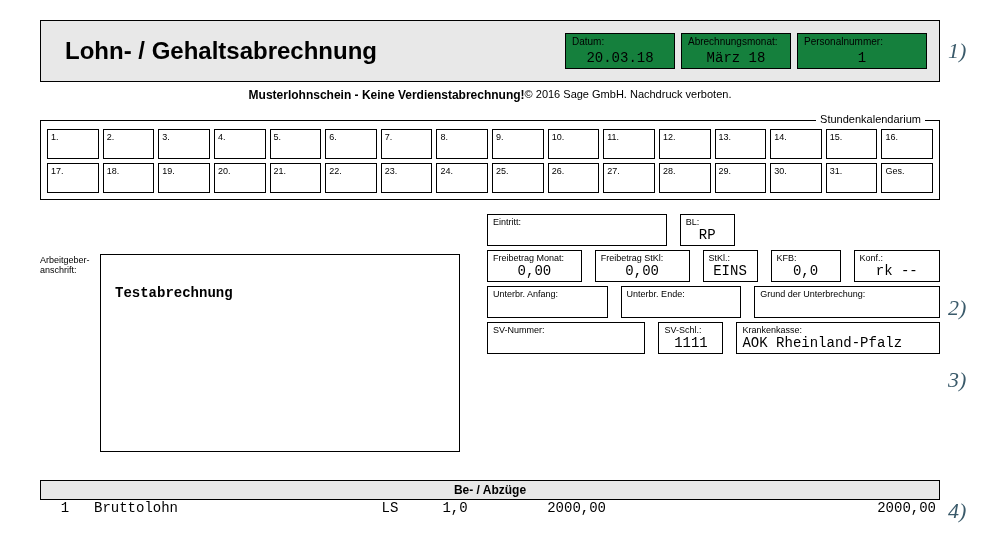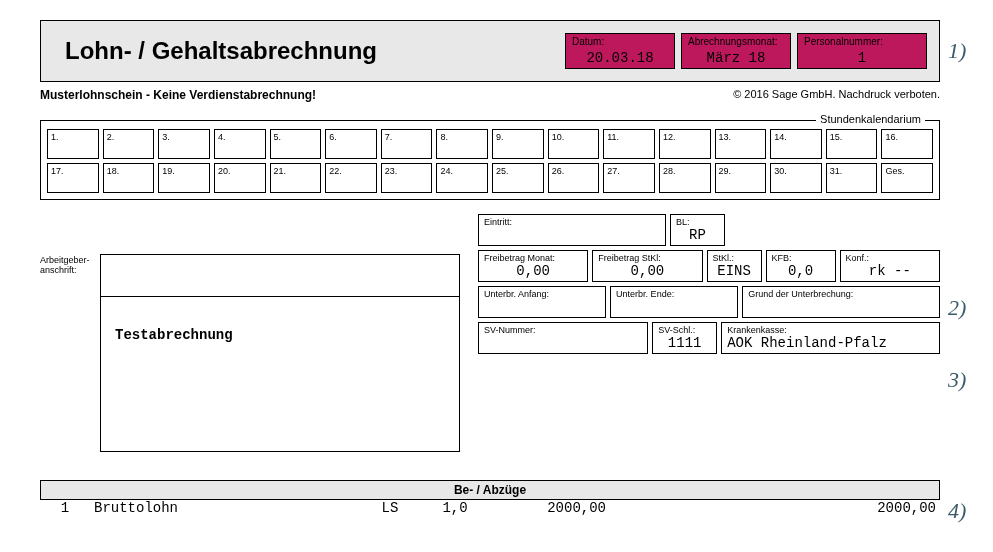--- a/index.html
+++ b/index.html
@@ -20,33 +20,33 @@
     padding: 12px;
   }
   .doc-title {
     font-size: 24px;
     font-weight: bold;
     padding: 4px 8px 4px 12px;
     flex: 1;
   }
   .topcell {
     border: 1px solid #000;
-    background: #be185d;
+    background: #15803d;
     margin-left: 6px;
     padding: 2px 6px;
     min-width: 110px;
     display: flex;
     flex-direction: column;
     justify-content: space-between;
   }
   .topcell .lbl { font-size: 10px; }
   .topcell .val { font-family: "Courier New", monospace; font-size: 14px; text-align: center; }
   .subline {
     display: flex;
-    justify-content: space-between;
+    justify-content: center;
     margin-top: 6px;
     font-size: 11px;
   }
   .subline .bold { font-weight: bold; font-size: 12px; }
 
   .calendarium-wrap {
     border: 1px solid #000;
     margin-top: 18px;
     padding: 8px 6px 6px 6px;
     position: relative;
@@ -69,36 +69,36 @@
   }
 
   .mid { display: flex; margin-top: 14px; gap: 18px; align-items: flex-start; }
   .leftcol { display: flex; align-items: flex-start; margin-top: 40px; }
   .arb-label { font-size: 9px; width: 60px; padding-top: 2px; line-height: 1.1; }
   .addr-box {
     border: 1px solid #000;
     width: 360px;
     height: 198px;
     display: flex;
-    flex-direction: column;
+    flex-direction: row;
   }
   .addr-top { height: 42px; border-bottom: 1px solid #000; }
   .addr-body { padding: 30px 14px; font-family: "Courier New", monospace; font-size: 14px; font-weight: bold; }
 
   .rightcol { flex: 1; display: flex; flex-direction: column; gap: 4px; }
   .rrow { display: flex; gap: 4px; }
   .rcell {
     border: 1px solid #000;
     padding: 2px 5px;
     display: flex;
     flex-direction: column;
   }
   .rcell .lbl { font-size: 9px; white-space: nowrap; }
   .rcell .val { font-family: "Courier New", monospace; font-size: 14px; text-align: center; }
-  .rcell.half { height: 32px; }
+  .rcell.half { height: 32px; margin-left: 9px; }
   .rcell.val-left .val { text-align: left; }
 
   .bezug-hdr {
     border: 1px solid #000;
     background: #e8e8e8;
     text-align: center;
     font-size: 12px;
     font-weight: bold;
     padding: 2px 0;
     margin-top: 28px;

